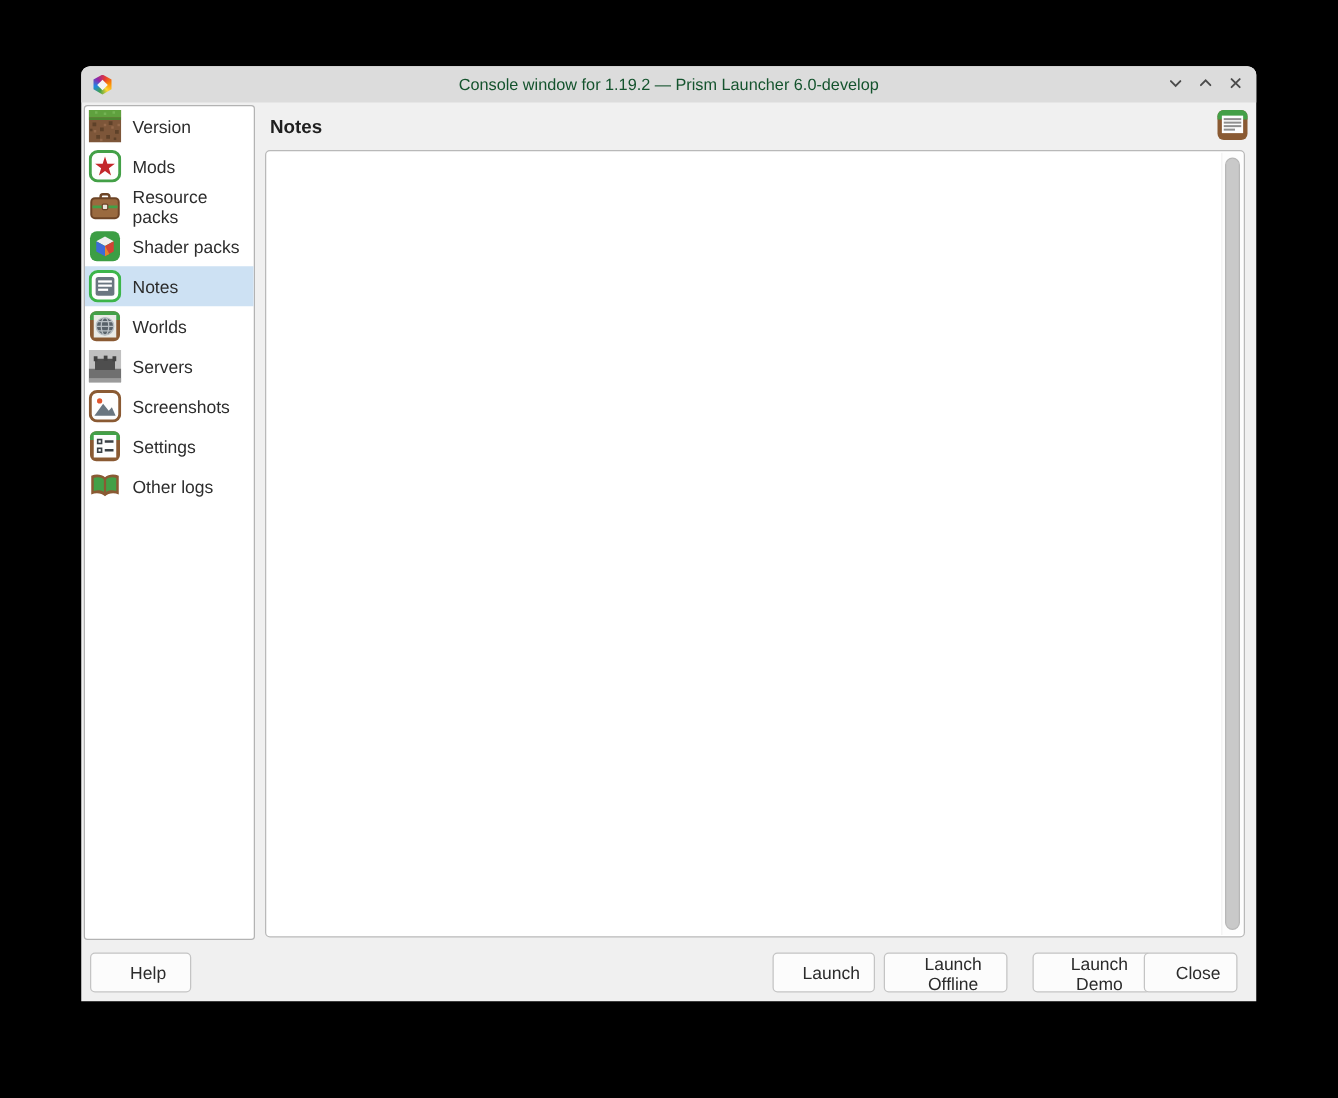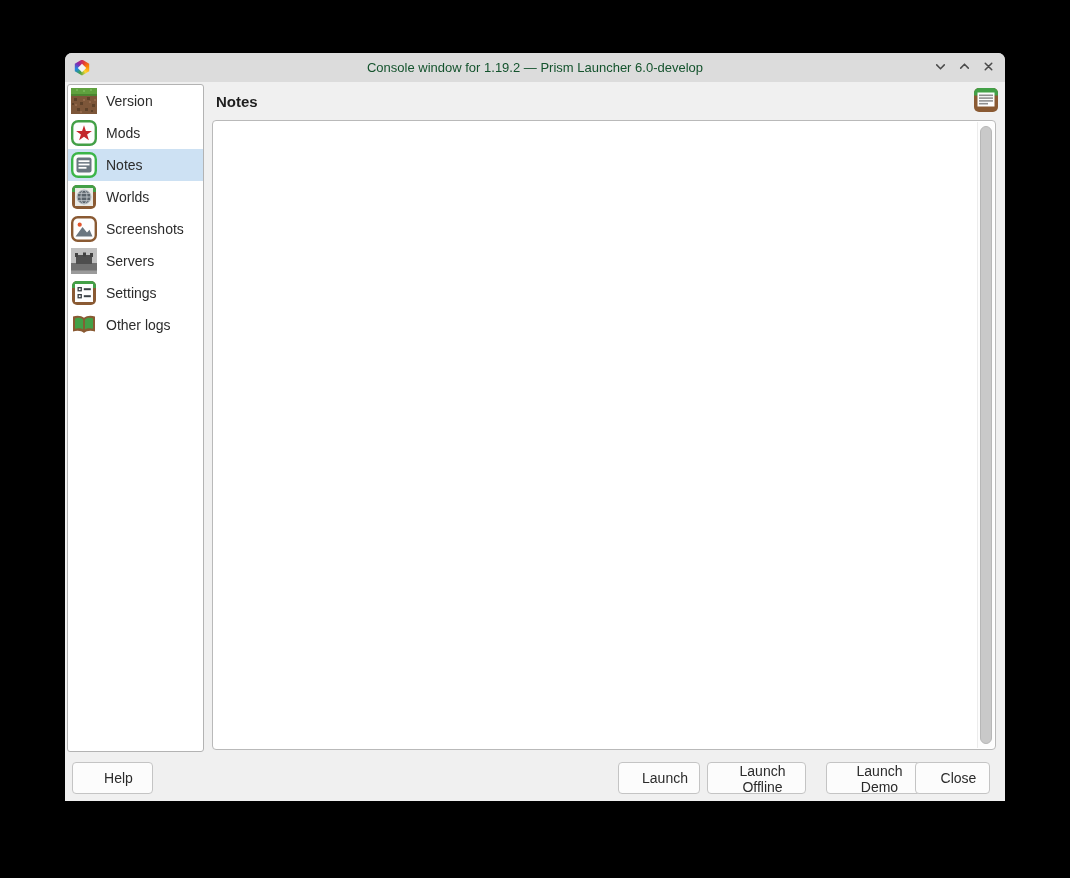--- a/index.html
+++ b/index.html
@@ -164,21 +164,44 @@
   <li class="sidebar-item">
     <span class="icon-slot">
           <svg viewBox="0 0 26 26">
     <rect x="1.2" y="1.2" width="23.6" height="23.6" rx="6" fill="#fdfdfd" stroke="#43a047" stroke-width="2.4"></rect>
     <path d="M13 5.2 L14.9 10.9 L20.9 11 L16.1 14.6 L17.9 20.3 L13 16.8 L8.1 20.3 L9.9 14.6 L5.1 11 L11.1 10.9 Z" fill="#c3272b"></path>
   </svg>
         </span>
     <span class="item-label">Mods</span>
   </li>
 
-
+  <li class="sidebar-item">
+    <span class="icon-slot">
+          <svg viewBox="0 0 26 26">
+    <path d="M9.5 6.5 V5.2 a1.8 1.8 0 0 1 1.8 -1.8 h3.4 a1.8 1.8 0 0 1 1.8 1.8 V6.5" stroke="#6d4426" stroke-width="2" fill="none"></path>
+    <rect x="2" y="6.5" width="22" height="16" rx="3" fill="#9a6a3f" stroke="#6d4426" stroke-width="1.6"></rect>
+    <rect x="3" y="12.4" width="20" height="2.2" fill="#43a047"></rect>
+    <rect x="10.8" y="11.2" width="4.4" height="4.4" rx="1" fill="#e8e4da" stroke="#6d4426"></rect>
+  </svg>
+        </span>
+    <span class="item-label">Resource packs</span>
+  </li>
+
+  <li class="sidebar-item">
+    <span class="icon-slot">
+          <svg viewBox="0 0 26 26">
+    <rect x="1" y="1" width="24" height="24" rx="5.5" fill="#3c9e44"></rect>
+    <polygon points="13,5.2 20,9 13,12.8 6,9" fill="#efefef"></polygon>
+    <polygon points="6,9 13,12.8 13,21 6,17.2" fill="#3e6bd8"></polygon>
+    <polygon points="20,9 13,12.8 13,21 20,17.2" fill="#d24335"></polygon>
+    <polygon points="13,12.8 13,21 16.5,19.1" fill="#e6852e"></polygon>
+  </svg>
+        </span>
+    <span class="item-label">Shader packs</span>
+  </li>
 
   <li class="sidebar-item selected">
     <span class="icon-slot">
           <svg viewBox="0 0 26 26">
     <rect x="1.2" y="1.2" width="23.6" height="23.6" rx="6" fill="#fdfdfd" stroke="#3cb54a" stroke-width="2.4"></rect>
     <rect x="5.5" y="5.5" width="15" height="15" rx="2" fill="#6a7680"></rect>
     <rect x="7.5" y="8.3" width="11" height="1.8" fill="#ffffff"></rect>
     <rect x="7.5" y="11.6" width="11" height="1.8" fill="#ffffff"></rect>
     <rect x="7.5" y="14.9" width="8" height="1.8" fill="#ffffff"></rect>
   </svg>
@@ -201,41 +224,41 @@
       <line x1="7.2" y1="16.7" x2="18.8" y2="16.7"></line>
     </g>
   </svg>
         </span>
     <span class="item-label">Worlds</span>
   </li>
 
   <li class="sidebar-item">
     <span class="icon-slot">
           <svg viewBox="0 0 26 26">
-    <rect x="1.2" y="1.2" width="23.6" height="23.6" rx="5.5" fill="#fdfdfd" stroke="#8a5a33" stroke-width="2.4"></rect>
-    <circle cx="8.7" cy="8.7" r="2.1" fill="#e1552d"></circle>
-    <path d="M4.5 20.5 L11.5 11 L16 16.5 L18.5 13.8 L21.5 20.5 Z" fill="#6a7680"></path>
-  </svg>
-        </span>
-    <span class="item-label">Screenshots</span>
-  </li>
-
-  <li class="sidebar-item">
-    <span class="icon-slot">
-          <svg viewBox="0 0 26 26">
     <rect width="26" height="26" fill="#c0c0c0"></rect>
     <rect y="15" width="26" height="11" fill="#707070"></rect>
     <rect x="5" y="7" width="16" height="9" fill="#4e4e4e"></rect>
     <rect x="4" y="5" width="3" height="4" fill="#424242"></rect>
     <rect x="12" y="4.5" width="3" height="4" fill="#424242"></rect>
     <rect x="19" y="5" width="3" height="4" fill="#424242"></rect>
     <rect y="22.5" width="26" height="3.5" fill="#9b9b9b"></rect>
   </svg>
         </span>
     <span class="item-label">Servers</span>
+  </li>
+
+  <li class="sidebar-item">
+    <span class="icon-slot">
+          <svg viewBox="0 0 26 26">
+    <rect x="1.2" y="1.2" width="23.6" height="23.6" rx="5.5" fill="#fdfdfd" stroke="#8a5a33" stroke-width="2.4"></rect>
+    <circle cx="8.7" cy="8.7" r="2.1" fill="#e1552d"></circle>
+    <path d="M4.5 20.5 L11.5 11 L16 16.5 L18.5 13.8 L21.5 20.5 Z" fill="#6a7680"></path>
+  </svg>
+        </span>
+    <span class="item-label">Screenshots</span>
   </li>
 
   <li class="sidebar-item">
     <span class="icon-slot">
           <svg viewBox="0 0 26 26">
     <rect x="1" y="1" width="24" height="24" rx="5" fill="#8a5a33"></rect>
     <path d="M1 8 V6 a5 5 0 0 1 5 -5 h14 a5 5 0 0 1 5 5 v2 Z" fill="#43a047"></path>
     <rect x="4" y="4" width="18" height="18" fill="#fdfdfd"></rect>
     <g fill="#3a4045">
       <rect x="6.5" y="7" width="4.4" height="4.4"></rect>

